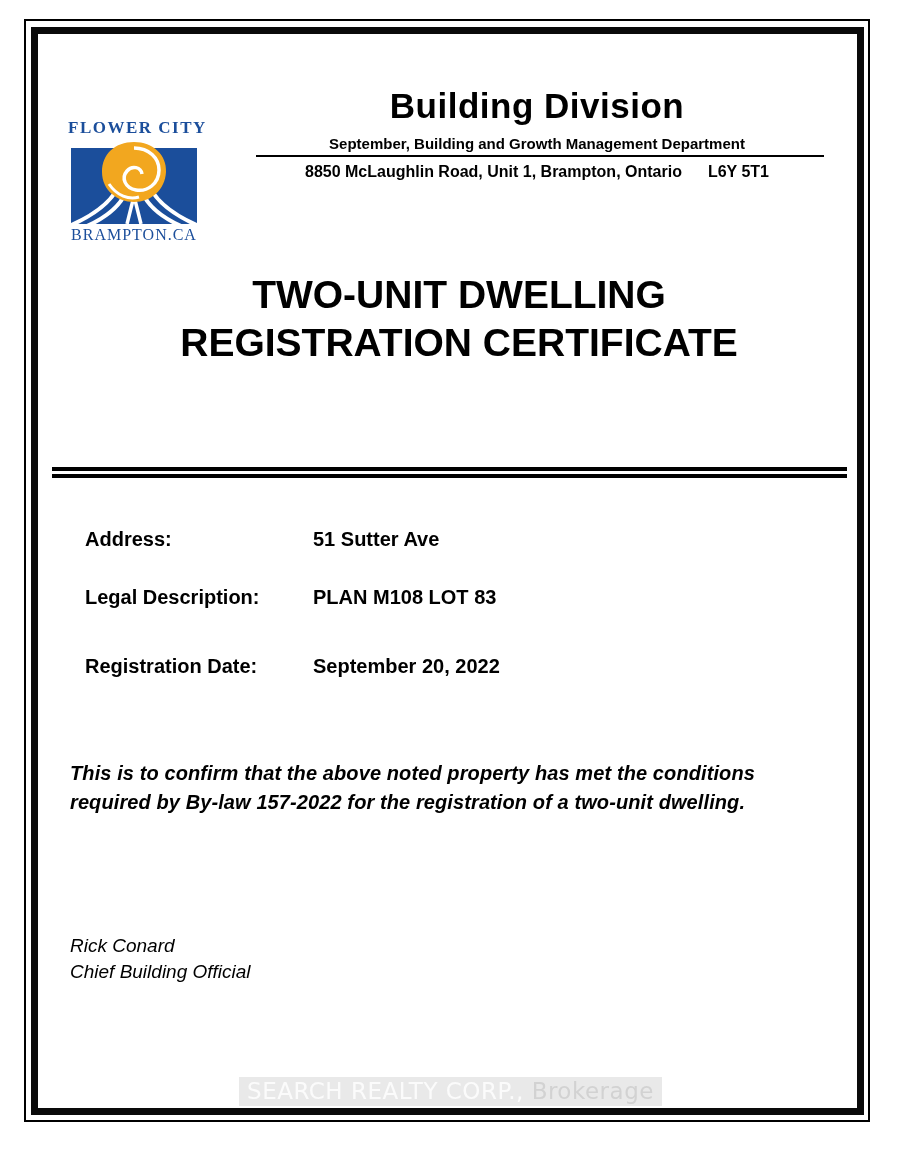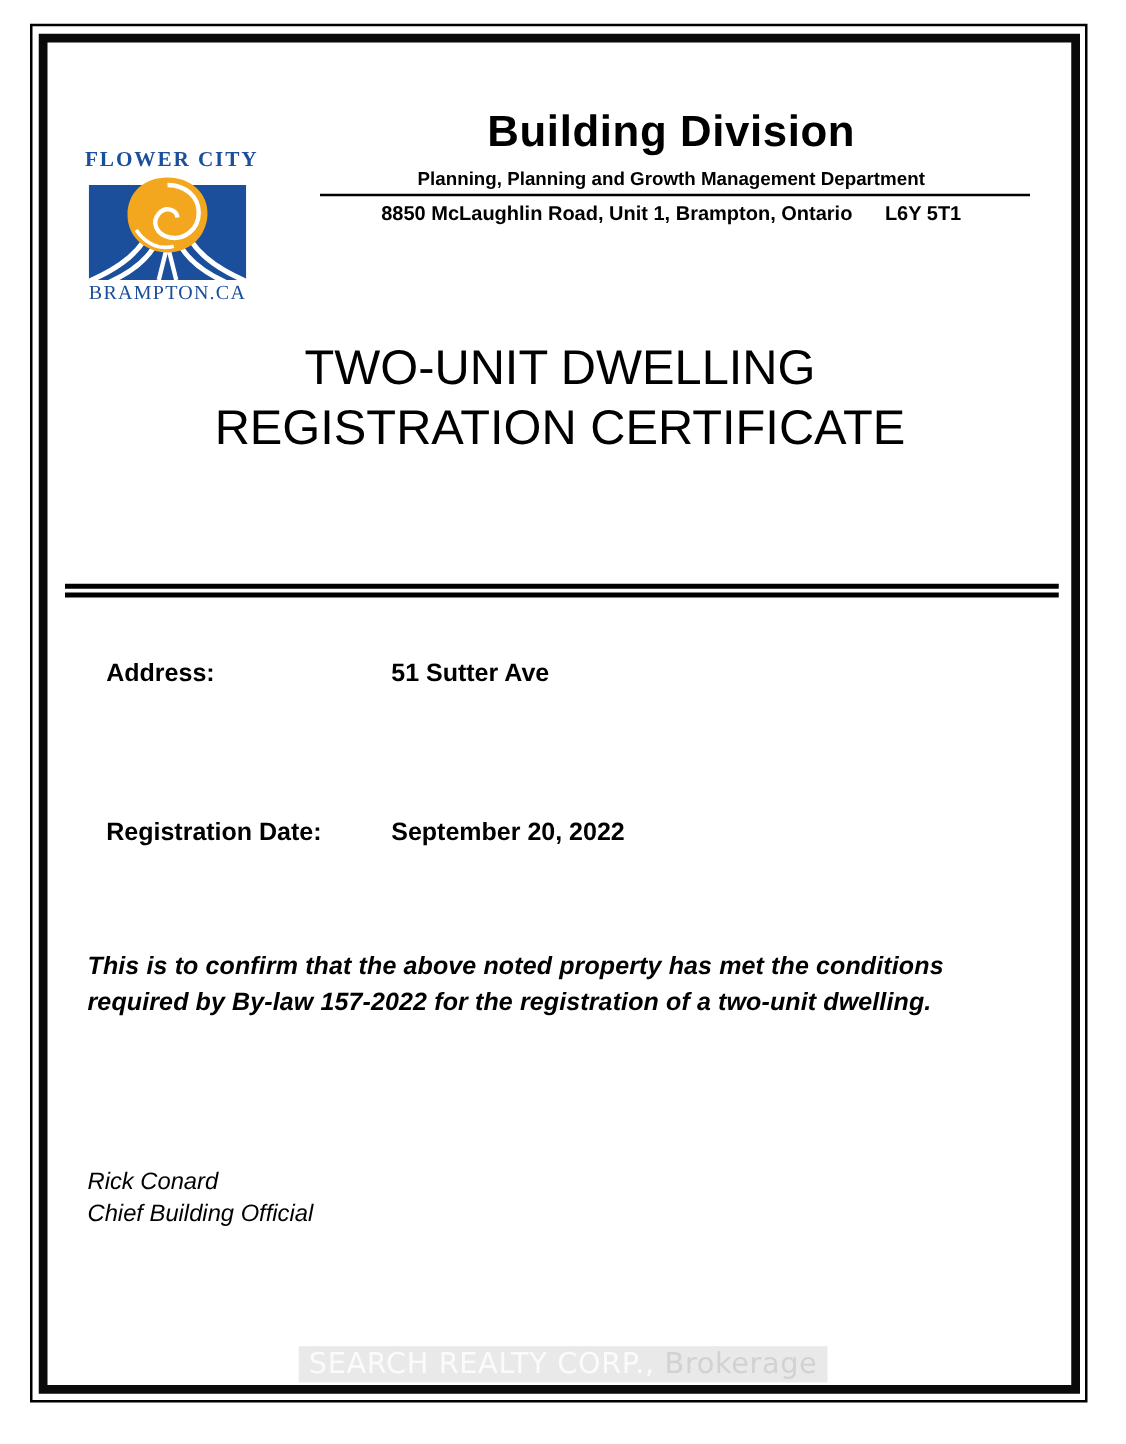--- a/index.html
+++ b/index.html
@@ -34,22 +34,23 @@
   
   .head-text{position:absolute;left:244px;top:86px;width:586px;text-align:center;}
   .division{font-size:35px;font-weight:bold;letter-spacing:0.5px;}
   .dept{font-size:15px;font-weight:bold;margin-top:9px;}
   .head-rule{border-bottom:2px solid #000;margin:3px 6px 0 12px;}
   .head-addr{font-size:16px;font-weight:bold;margin-top:6px;white-space:nowrap;}
   .head-addr .postal{margin-left:26px;margin-top:30px;}
   
   .cert-title{
     position:absolute;left:38px;top:271px;width:820px;
-    text-align:center;font-size:39px;font-weight:normal;line-height:48px;
+    text-align:center;font-size:39px;font-weight:bold;line-height:48px;
     letter-spacing:0px;
+    padding-left:11px;
   }
   .cert-number{
     position:absolute;left:38px;top:388px;width:820px;
     text-align:center;font-size:37px;font-weight:bold;
   }
   
   .double-rule{
     position:absolute;left:52px;top:467px;width:795px;height:3px;
     border-top:4px solid #000;border-bottom:4px solid #000;
   }
@@ -103,36 +104,39 @@
 
       <path d="M63,2 C82,2 96,15 95,32 C94,50 80,62 63,62 C46,62 31,50 31,32 C31,14 44,2 63,2 Z" fill="#f2a71f"></path>
       <path d="M63,8 C78,8 88,18 88,30 C88,44 76,52 65,50 C54,48 50,38 56,31 C61,25 70,27 71,34" stroke="#ffffff" stroke-width="3.5" fill="none"></path>
       <path d="M38,44 C46,56 58,60 68,57" stroke="#ffffff" stroke-width="3" fill="none"></path>
     </svg>
     <div class="logo-bottom">BRAMPTON.CA</div>
   </div>
 
   <div class="head-text">
     <div class="division">Building Division</div>
-    <div class="dept">Planning, Planning and Growth Management Department</div>
+    <div class="dept">September, Building and Growth Management Department</div>
     <div class="head-rule"></div>
     <div class="head-addr">
       <span>8850 McLaughlin Road, Unit 1, Brampton, Ontario</span><span class="postal">L6Y 5T1</span>
     </div>
   </div>
 
   <div class="cert-title">
     <div>TWO-UNIT DWELLING</div>
     <div>REGISTRATION CERTIFICATE</div>
   </div>
 
   <div class="double-rule"></div>
 
   <div class="field-row row-address">
     <span class="field-label">Address:</span><span class="field-value">51 Sutter Ave</span>
+  </div>
+  <div class="field-row row-legal">
+    <span class="field-label">Legal Description:</span><span class="field-value">PLAN M108 LOT 83</span>
   </div>
   <div class="field-row row-regdate">
     <span class="field-label">Registration Date:</span><span class="field-value">September 20, 2022</span>
   </div>
 
   <div class="confirm">
     <div>This is to confirm that the above noted property has met the conditions</div>
     <div>required by By-law 157-2022 for the registration of a two-unit dwelling.</div>
   </div>
 

